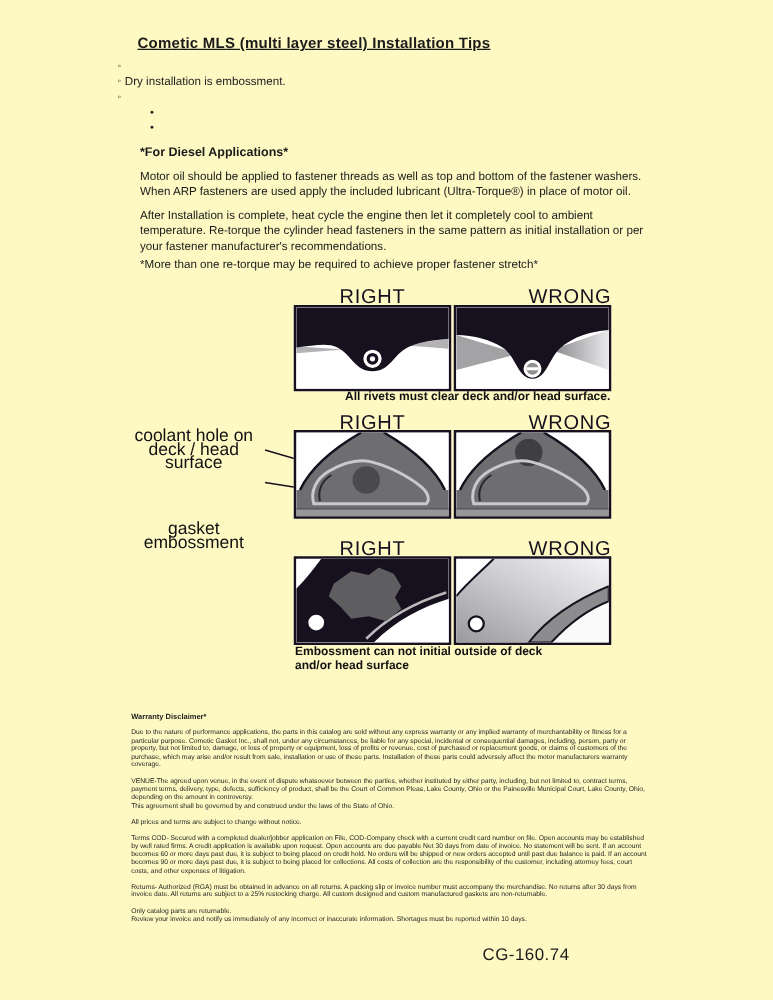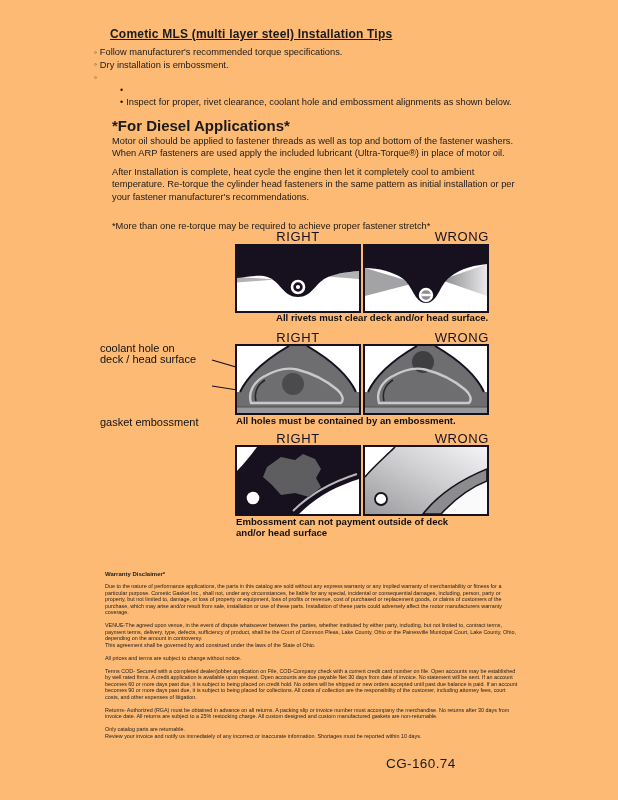--- a/index.html
+++ b/index.html
@@ -1,43 +1,43 @@
 <!DOCTYPE html>
 <html><head>
 <meta charset="utf-8">
 <style>
   html,body{margin:0;padding:0;background:#ffffff;}
   .page{
-    position:relative;width:618px;height:800px;background:#fdba74;overflow:hidden;
+    position:relative;width:618px;height:800px;background:#fef9c3;overflow:hidden;
     font-family:"Liberation Sans","DejaVu Sans",sans-serif;color:#1a1a1a;
   }
   
   .page-title{
     position:absolute;left:110px;top:27px;margin:0;
     font-size:12px;font-weight:bold;text-decoration:underline;letter-spacing:.2px;
   }
   .tips{position:absolute;left:94px;top:46px;width:440px;}
   .tip{display:flex;line-height:12.6px;font-size:9.3px;}
   .tip .b{flex:0 0 auto;margin-right:3px;}
   .tip.l1 .b{font-size:8px;position:relative;top:.5px;}
   .tip.l2{padding-left:26px;}
   .tip.l2 .b{font-size:9px;}
   .sec-heading{
     position:absolute;left:112px;top:117px;margin:0;
-    font-size:15px;font-weight:bold;
+    font-size:10px;font-weight:bold;
   }
   .body-par{position:absolute;left:112px;width:412px;margin:0;font-size:9.3px;line-height:12.3px;}
   .p1{top:135px;}
   .p2{top:166px;}
-  .p3{top:220px;}
+  .p3{top:205px;}
 
   
   .dlabel{
     position:absolute;width:126px;text-align:center;
-    font-size:13px;letter-spacing:.6px;color:#17101f;
+    font-size:16px;letter-spacing:.6px;color:#17101f;
   }
   .panel{
     position:absolute;width:122px;border:2px solid #17101f;background:#fff;line-height:0;
   }
   .panel svg{display:block;}
   .caption{
     position:absolute;left:236px;margin:0;font-size:9.6px;font-weight:bold;
     line-height:10.8px;white-space:pre-line;color:#111;
   }
   .r1-label{top:229px;}
@@ -46,22 +46,22 @@
   .r2-label{top:330px;}
   .r2-panel{top:344px;height:67px;}
   .r2-caption{top:416px;}
   .r3-label{top:431px;}
   .r3-panel{top:445px;height:67px;}
   .r3-caption{top:517px;}
   .col-left{left:235px;}
   .col-right{left:363px;text-align:right;}
 
   .side-label{
-    position:absolute;width:110px;left:100px;text-align:left;
-    font-size:11px;line-height:10.6px;white-space:pre-line;color:#111;
+    position:absolute;width:110px;left:100px;text-align:center;
+    font-size:14px;line-height:10.6px;white-space:pre-line;color:#111;
   }
   .sl-coolant{top:343px;}
   .sl-emboss{top:379px;margin-top:38px;}
   .pointer-lines{position:absolute;left:205px;top:350px;}
 
   
   .disclaimer{position:absolute;left:105px;top:571px;width:413px;color:#1c1c1c;}
   .disclaimer h3{margin:0 0 6px 0;font-size:6px;font-weight:bold;}
   .disclaimer p{margin:0 0 6.5px 0;font-size:5.4px;line-height:6.5px;white-space:pre-line;}
 
@@ -72,35 +72,33 @@
 </head>
 <body>
 
 <div class="page">
 
   <h1 class="page-title">Cometic MLS (multi layer steel) Installation Tips</h1>
 
   <div class="tips">
     <div class="tip l1">
         <span class="b">◦</span>
-        <span>Follow manufacturer's recommended torque specifications.</span>
       </div>
     <div class="tip l1">
         <span class="b">◦</span>
         <span>Dry installation is embossment.</span>
       </div>
     <div class="tip l1">
         <span class="b">◦</span>
       </div>
     <div class="tip l2">
         <span class="b">•</span>
       </div>
     <div class="tip l2">
         <span class="b">•</span>
-        <span>Inspect for proper, rivet clearance, coolant hole and embossment alignments as shown below.</span>
       </div>
   </div>
 
   <h2 class="sec-heading">*For Diesel Applications*</h2>
   <p class="body-par p1">Motor oil should be applied to fastener threads as well as top and bottom of the fastener washers. When ARP fasteners are used apply the included lubricant (Ultra-Torque®) in place of motor oil.</p>
   <p class="body-par p2">After Installation is complete, heat cycle the engine then let it completely cool to ambient temperature. Re-torque the cylinder head fasteners in the same pattern as initial installation or per your fastener manufacturer's recommendations.</p>
   <p class="body-par p3">*More than one re-torque may be required to achieve proper fastener stretch*</p>
 
   <div class="dlabel r1-label col-left">RIGHT</div>
   <div class="dlabel r1-label col-right">WRONG</div>
@@ -170,21 +168,20 @@
       <path d="M0,0 H52 C33,11 12,27 3,46 L0,46 Z" fill="#ffffff"></path>
       <path d="M52,0 C33,11 12,27 3,46" stroke="#17101f" stroke-width="2" fill="none"></path>
       <path d="M122,0 H70 C89,11 110,27 119,46 L122,46 Z" fill="#ffffff"></path>
       <path d="M70,0 C89,11 110,27 119,46" stroke="#17101f" stroke-width="2" fill="none"></path>
       <circle cx="58" cy="16" r="11" fill="#3f3f42"></circle>
       <path d="M14,57 C11,47 16,37 26,31 C38,24 50,21 60,23.5 C76,27.5 91,36 100,43.5 C106,48.5 107,54 104,57 Z" fill="none" stroke="#c9c9cb" stroke-width="2.4"></path>
       <path d="M19,55 C17,47 20,39 28,34" stroke="#26262b" stroke-width="1.6" fill="none"></path>
     </svg>
   </div>
 
-  <p class="caption r2-caption">All holes must be contained by an embossment.</p>
 
   <div class="dlabel r3-label col-left">RIGHT</div>
   <div class="dlabel r3-label col-right">WRONG</div>
 
   <div class="panel r3-panel col-left">
     <svg width="122" height="67" viewBox="0 0 122 67">
       <rect width="122" height="67" fill="#ffffff"></rect>
       <path d="M20,0 H122 V32 C100,39 80,49 62,67 L0,67 V24 C8,16 14,8 20,0 Z" fill="#17101f"></path>
       <path d="M56,64 C74,46 95,35 120,27" stroke="#b9b9bb" stroke-width="2" fill="none"></path>
       <path d="M30,20 L44,10 L58,13 L66,7 L78,12 L84,22 L79,31 L84,40 L72,50 L58,46 L44,48 L35,38 L26,30 Z" fill="#5e5e61"></path>
@@ -203,21 +200,21 @@
       </defs>
       <rect width="122" height="67" fill="url(#g3)"></rect>
       <path d="M122,34 C104,41 89,53 76,67 H122 Z" fill="#fafafa"></path>
       <path d="M122,22 C95,33 72,49 58,67 L76,67 C89,53 104,41 122,34 Z" fill="#8c8c8e" stroke="#17101f" stroke-width="1.6"></path>
       <path d="M0,0 H30 C20,10 8,20 0,30 Z" fill="#ffffff"></path>
       <path d="M30,0 C20,10 8,20 0,30" stroke="#17101f" stroke-width="1.6" fill="none"></path>
       <circle cx="16" cy="52" r="6" fill="#ffffff" stroke="#17101f" stroke-width="1.8"></circle>
     </svg>
   </div>
 
-  <p class="caption r3-caption">Embossment can not payment outside of deck
+  <p class="caption r3-caption">Embossment can not initial outside of deck
 and/or head surface</p>
 
   <div class="disclaimer">
     <h3>Warranty Disclaimer*</h3>
     <p>Due to the nature of performance applications, the parts in this catalog are sold without any express warranty or any implied warranty of merchantability or fitness for a particular purpose.  Cometic Gasket Inc., shall not, under any circumstances, be liable for any special, incidental or consequential damages, including, person, party or property, but not limited to, damage, or loss of property or equipment, loss of profits or revenue, cost of purchased or replacement goods, or claims of customers of the purchase, which may arise and/or result from sale, installation or use of these parts.  Installation of these parts could adversely affect the motor manufacturers warranty coverage.</p>
     <p>VENUE-The agreed upon venue, in the event of dispute whatsoever between the parties, whether instituted by either party, including, but not limited to, contract terms, payment terms, delivery, type, defects, sufficiency of product, shall be the Court of Common Pleas, Lake County, Ohio or the Painesville Municipal Court, Lake County, Ohio, depending on the amount in controversy.
 This agreement shall be governed by and construed under the laws of the State of Ohio.</p>
     <p>All prices and terms are subject to change without notice.</p>
     <p>Terms COD- Secured with a completed dealer/jobber application on File, COD-Company check with a current credit card number on file.  Open accounts may be established by well rated firms.  A credit application is available upon request.  Open accounts are due payable Net 30 days from date of invoice.  No statement will be sent.  If an account becomes 60 or more days past due, it is subject to being placed on credit hold.  No orders will be shipped or new orders accepted until past due balance is paid.  If an account becomes 90 or more days past due, it is subject to being placed for collections.  All costs of collection are the responsibility of the customer, including attorney fees, court costs, and other expenses of litigation.</p>
     <p>Returns- Authorized (RGA) must be obtained in advance on all returns.  A packing slip or invoice number must accompany the merchandise.  No returns after 30 days from invoice date.  All returns are subject to a 25% restocking charge.  All custom designed and custom manufactured gaskets are non-returnable.</p>

